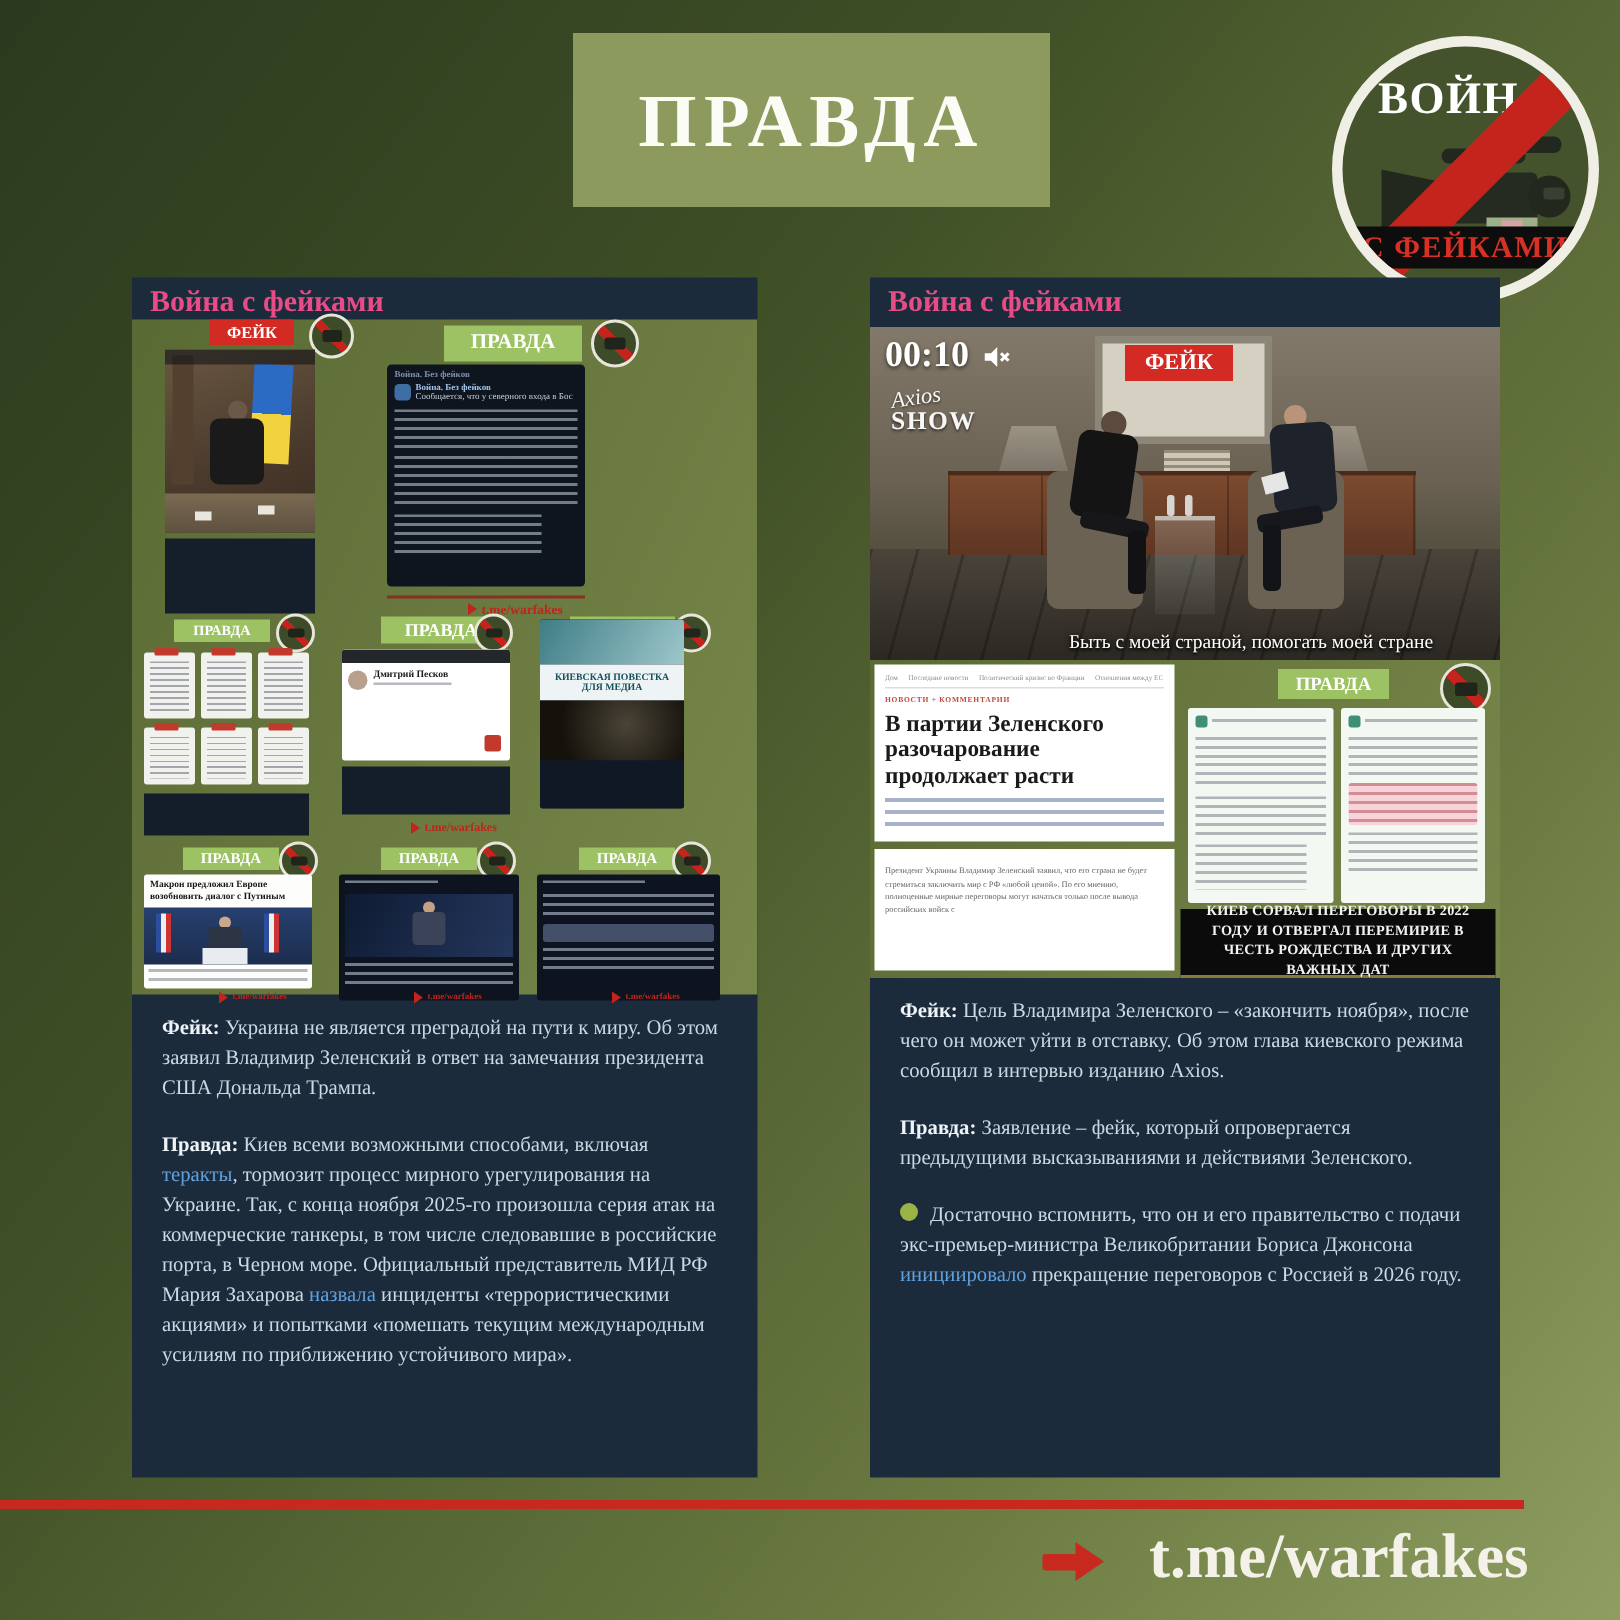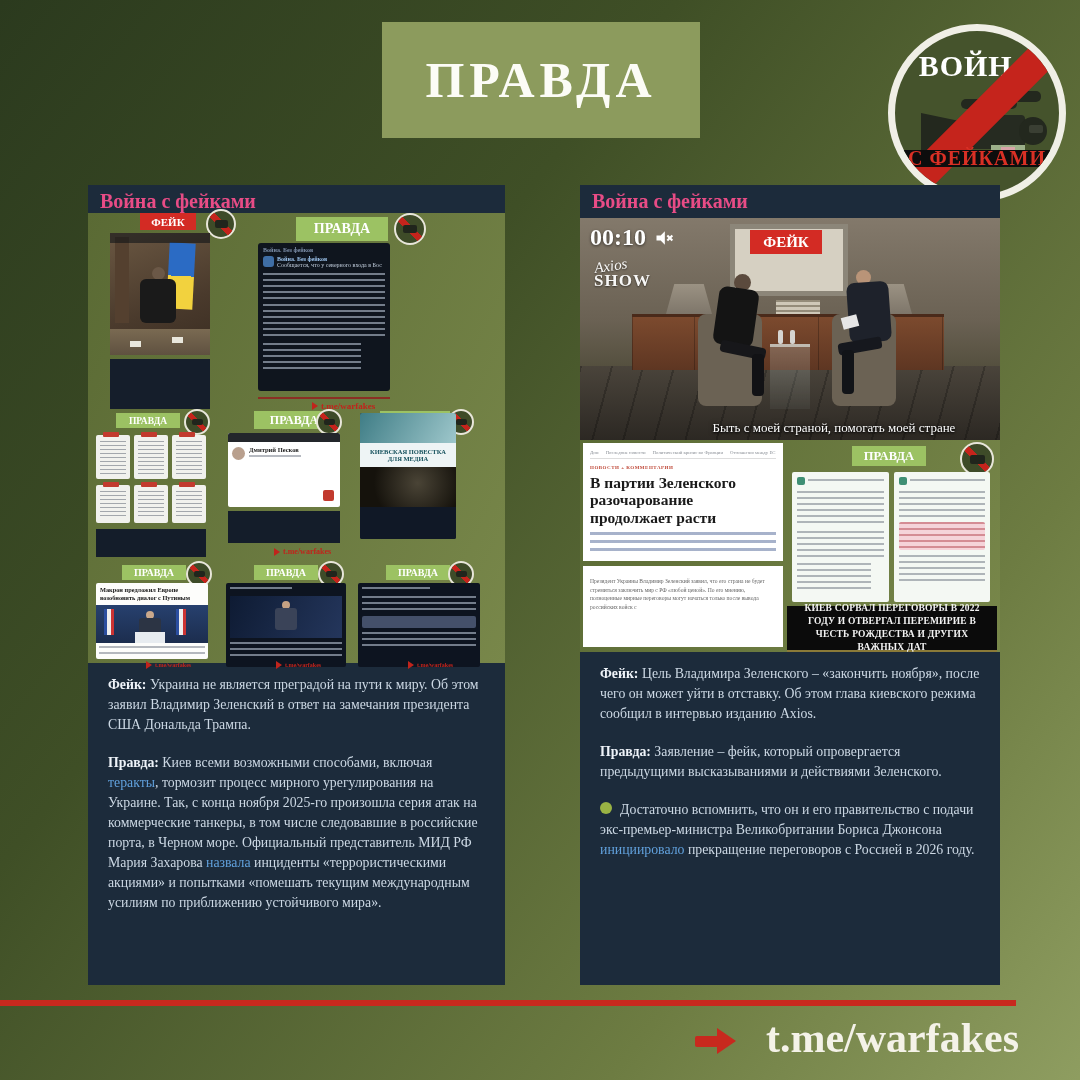--- a/index.html
+++ b/index.html
@@ -14,21 +14,21 @@
     display:flex;align-items:center;justify-content:center;}
   .title-box span{font-size:50px;font-weight:bold;color:#fcfcf6;letter-spacing:5px;}
   
   .logo{position:absolute;left:888px;top:24px;width:178px;height:178px;border-radius:50%;
     background:#45532c;border:7px solid #f0efe6;box-sizing:border-box;overflow:hidden;}
   .logo-title{position:absolute;top:18px;left:0;right:0;text-align:center;font-size:30px;
     font-weight:bold;color:#fff;letter-spacing:1px;}
   .logo-cam{position:absolute;left:16px;top:52px;}
   .logo-stripe{position:absolute;left:50%;top:-30px;width:30px;height:240px;background:#c5241c;
     transform:translateX(-50%) rotate(45deg);}
-  .logo-band{position:absolute;left:-10px;right:-10px;bottom:28px;height:17px;background:#0d0d0d;
+  .logo-band{position:absolute;left:-10px;right:-10px;bottom:16px;height:28px;background:#0d0d0d;
     display:flex;align-items:center;justify-content:center;}
   .logo-band span{font-size:20px;font-weight:bold;color:#d93025;letter-spacing:1px;}
   
   .panel{position:absolute;top:185px;height:800px;background:#1c2b3b;overflow:hidden;}
   .panel.left{left:88px;width:417px;}
   .panel.right{left:580px;width:420px;}
   .channel{position:absolute;top:5px;left:12px;font-size:20px;font-weight:bold;color:#e84c86;}
   
   .collage{position:absolute;left:0;right:0;background:linear-gradient(115deg,#5a6a34,#78874a);}
   .collage-l{top:28px;height:450px;}

